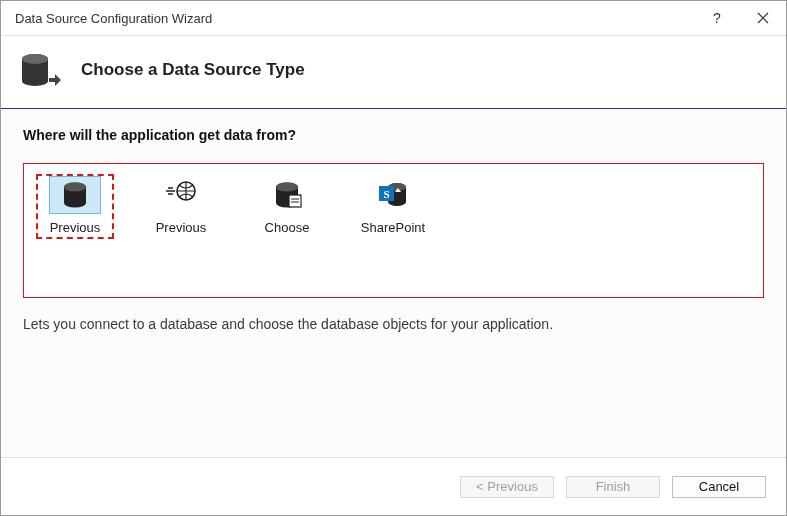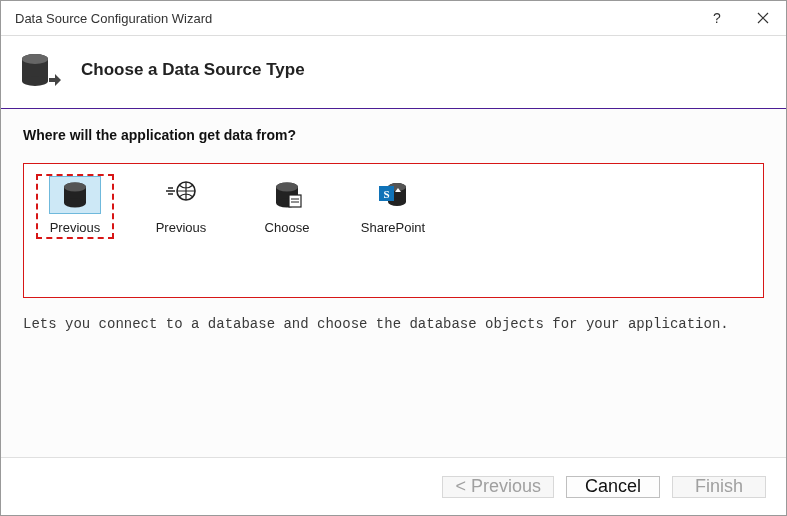--- a/index.html
+++ b/index.html
@@ -77,37 +77,37 @@
     border: 1px solid #6fb9dc;
   }
   .icon-frame {
     width: 52px; height: 38px;
     display: flex; align-items: center; justify-content: center;
     border: 1px solid transparent;
   }
   .option-label { font-size: 13px; color: #222; text-align: center; }
   .description {
     margin-top: 18px;
-    font-size: 14px; color: #3a3a3a; font-family: Liberation Mono, monospace;
+    font-size: 14px; color: #3a3a3a;
   }
   .footer {
     height: 58px;
     border-top: 1px solid #e0e0e0;
     display: flex;
     align-items: center;
     justify-content: flex-end;
     gap: 12px;
     padding: 0 20px;
     background: #fff;
   }
   .btn {
     min-width: 94px; height: 22px;
     border: 1px solid #bfbfbf;
     background: #fdfdfd;
-    font-size: 18px;
+    font-size: 13px;
     color: #111;
     display: flex; align-items: center; justify-content: center;
     padding: 0 12px;
   }
   .btn.disabled { color: #a0a0a0; border-color: #d8d8d8; background: #f7f7f7; }
   .btn.primary-outline { outline: 2px solid #d71616; outline-offset: 1px; }
 </style>
 </head>
 <body>
 
@@ -193,17 +193,17 @@
         <div class="option-label">SharePoint</div>
       </div>
 
     </div>
 
     <div class="description">Lets you connect to a database and choose the database objects for your application.</div>
   </div>
 
   <div class="footer">
     <div class="btn disabled">&lt; Previous</div>
+    <div class="btn disabled">Finish</div>
     <div class="btn">Cancel</div>
-    <div class="btn disabled">Finish</div>
   </div>
 
 </div>
 
 </body></html>

